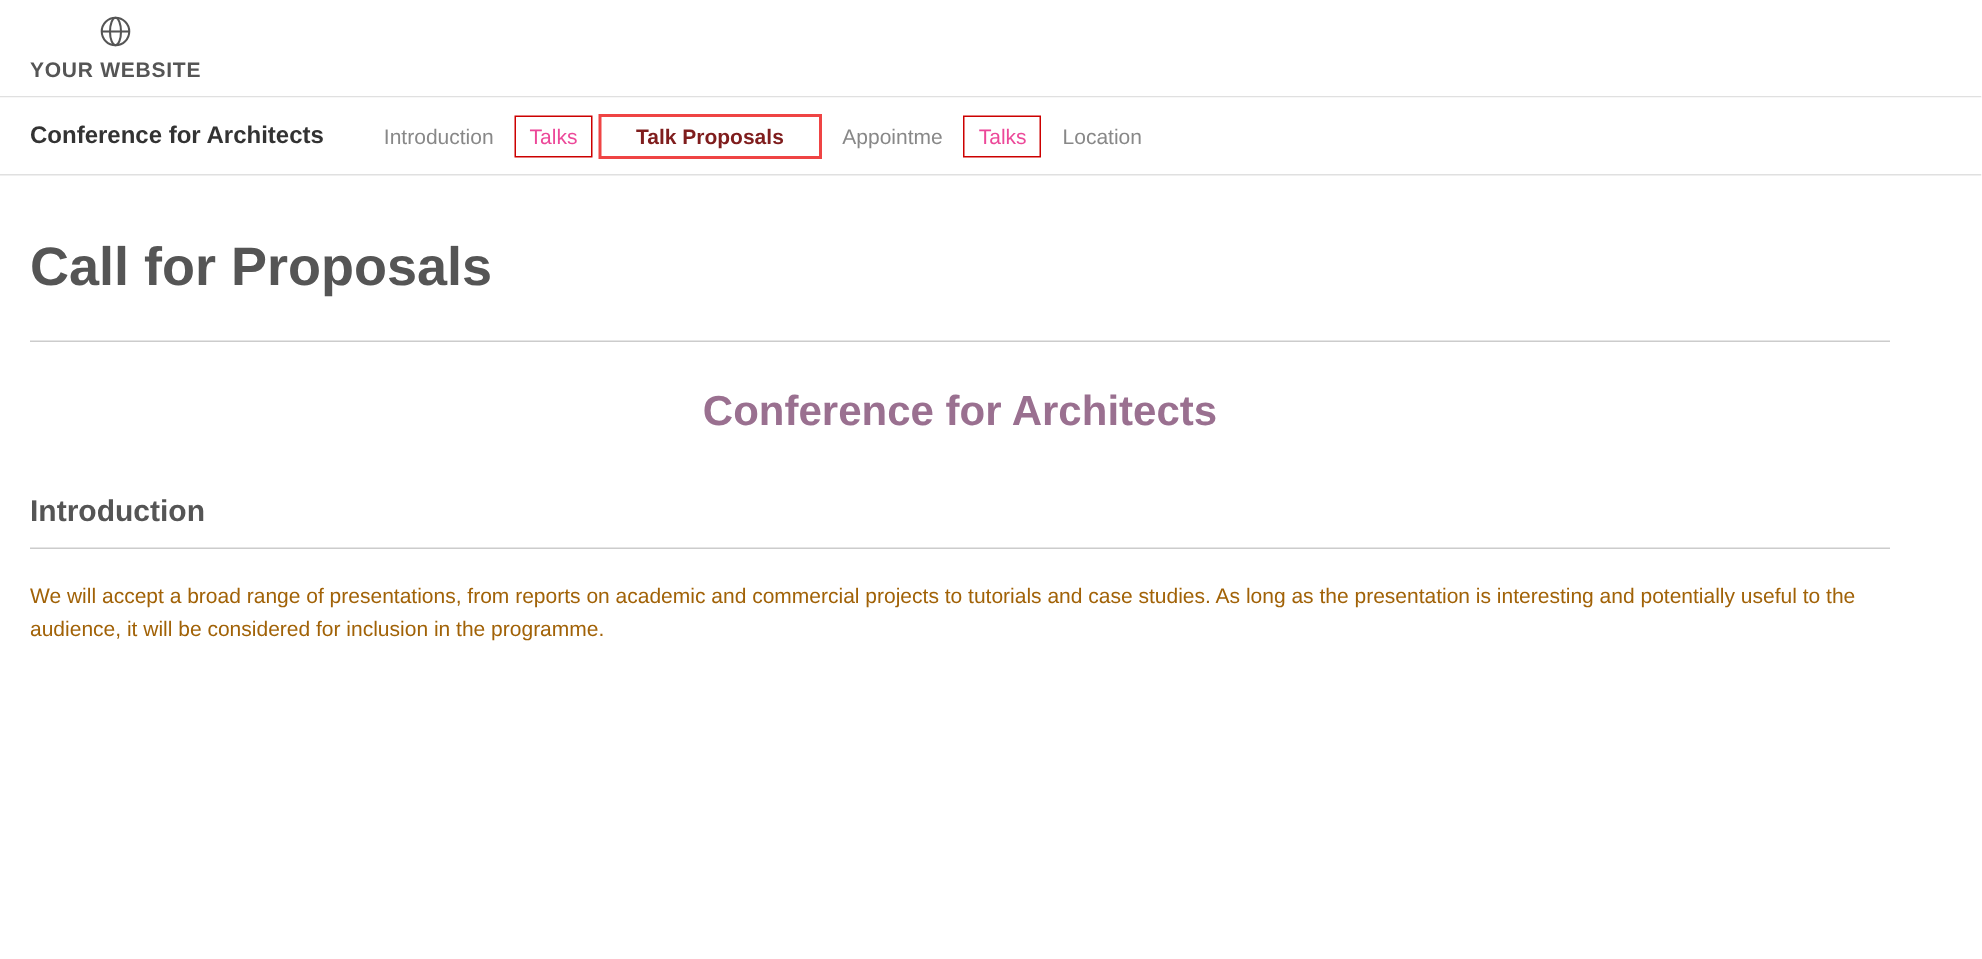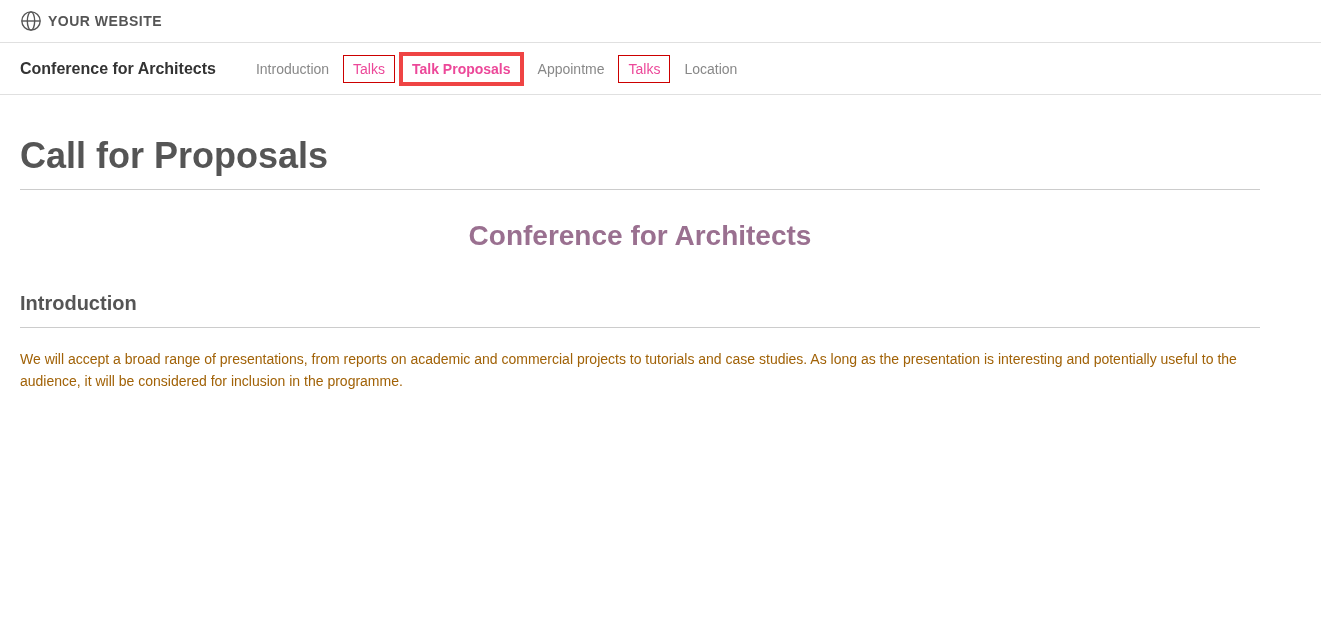--- a/index.html
+++ b/index.html
@@ -29,20 +29,21 @@
 
     .top-nav-logo {
       display: flex;
       align-items: center;
       gap: 6px;
       font-size: 14px;
       font-weight: bold;
       color: #555;
       text-transform: uppercase;
       letter-spacing: 0.5px;
+      flex-direction: column;
     }
 
     .globe-icon {
       width: 22px;
       height: 22px;
     }
 
     .top-nav-links {
       display: flex;
       align-items: center;
@@ -86,37 +87,37 @@
       padding: 6px 10px;
     }
 
     .sub-nav-link.highlighted-red {
       border: 1px solid #cc0000;
       color: #ec4899;
       padding: 5px 9px;
     }
 
     .sub-nav-link.highlighted-dark {
-      border: 4px solid #ef4444;
-      color: #ec4899;
+      border: 2px solid #ef4444;
+      color: #7f1d1d;
       font-weight: 600;
-      padding: 5px 9px;
+      padding: 5px 23px;
     }
 
     
     .main-content {
       padding: 40px 20px 20px 20px;
       max-width: 1280px;
     }
 
     .page-title {
       font-size: 36px;
       font-weight: bold;
       color: #555;
-      margin-bottom: 12px;
+      margin-bottom: 28px;
     }
 
     .page-title-divider {
       border: none;
       border-top: 1px solid #ccc;
       margin-bottom: 30px;
     }
 
     .conference-title {
       text-align: center;

